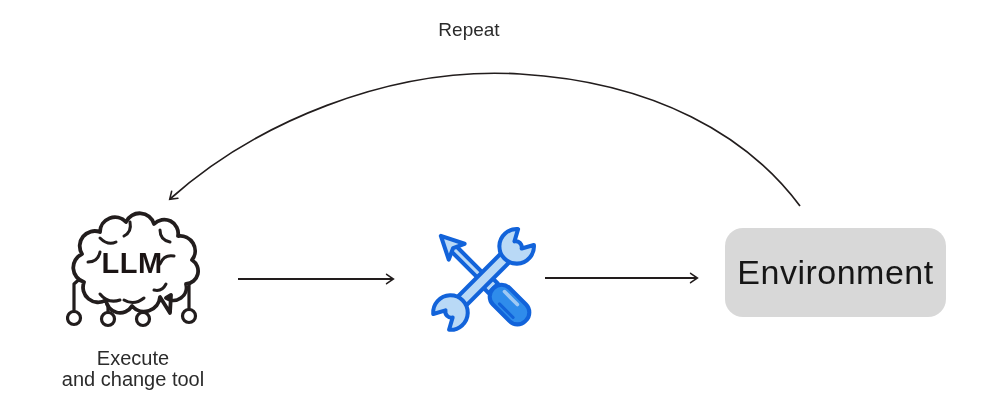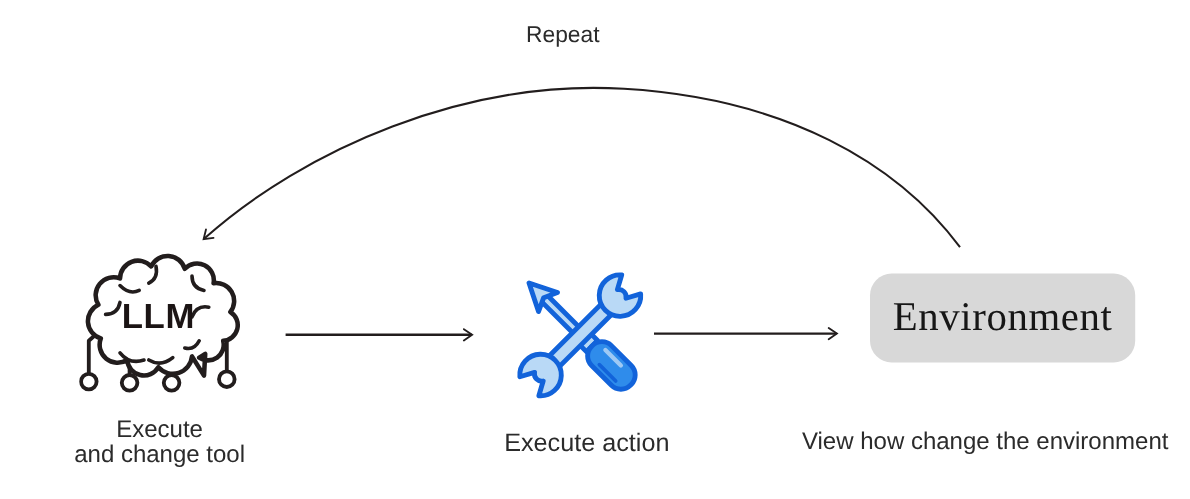--- a/index.html
+++ b/index.html
@@ -18,24 +18,24 @@
     text-align:center;
     color:var(--text,#2b2b2b);
     white-space:nowrap;
   }
   .repeat{left:379px;top:19px;width:180px;font-size:19px;}
   .llm-caption{left:33px;top:348px;width:200px;font-size:20px;line-height:21px;white-space:normal;}
   .execute-caption{left:389px;top:358px;width:200px;font-size:21px;}
   .env-caption{left:653px;top:357px;width:336px;font-size:20px;}
   .env-box{
     position:absolute;
-    left:725px;top:228px;width:221px;height:74px;
+    left:725px;top:228px;width:221px;height:89px;
     background:var(--env_box_bg,#d8d8d8);
     border-radius:18px;
-    display:flex;align-items:center;justify-content:center;font-family:Liberation Serif, serif;
+    display:flex;align-items:center;justify-content:center;
   }
   .env-box .env-label{
     font-size:34px;
     color:#161616;
     letter-spacing:0.5px;
   }
   .llm-text{
     font-family:"Liberation Sans","DejaVu Sans",sans-serif;
     font-weight:800;
     font-size:29px;
@@ -120,21 +120,19 @@
       <path d="M 28 6.5 L 47 6.5" stroke="var(--tool_outline,#1263da)" stroke-width="3"></path>
     </g>
 
     <g transform="translate(60,60) rotate(-45)" stroke="var(--tool_outline,#1263da)" stroke-width="4" stroke-linejoin="round" stroke-linecap="round" fill="var(--tool_fill_light,#b9d9f6)">
       <rect x="-34" y="-6" width="70" height="12"></rect>
       <path d="M 57 -11 A 17 17 0 1 0 57 11 L 46 5 A 6 6 0 0 0 46 -5 Z"></path>
       <path d="M -61 -11 A 17 17 0 1 1 -61 11 L -50 5 A 6 6 0 0 1 -50 -5 Z"></path>
     </g>
   </svg>
 
-  <div class="caption execute-caption">Execute action</div>
 
   <div class="env-box">
     <span class="env-label">Environment</span>
   </div>
 
-  <div class="caption env-caption">View how change the environment</div>
 
 </div>
 
 </body></html>

